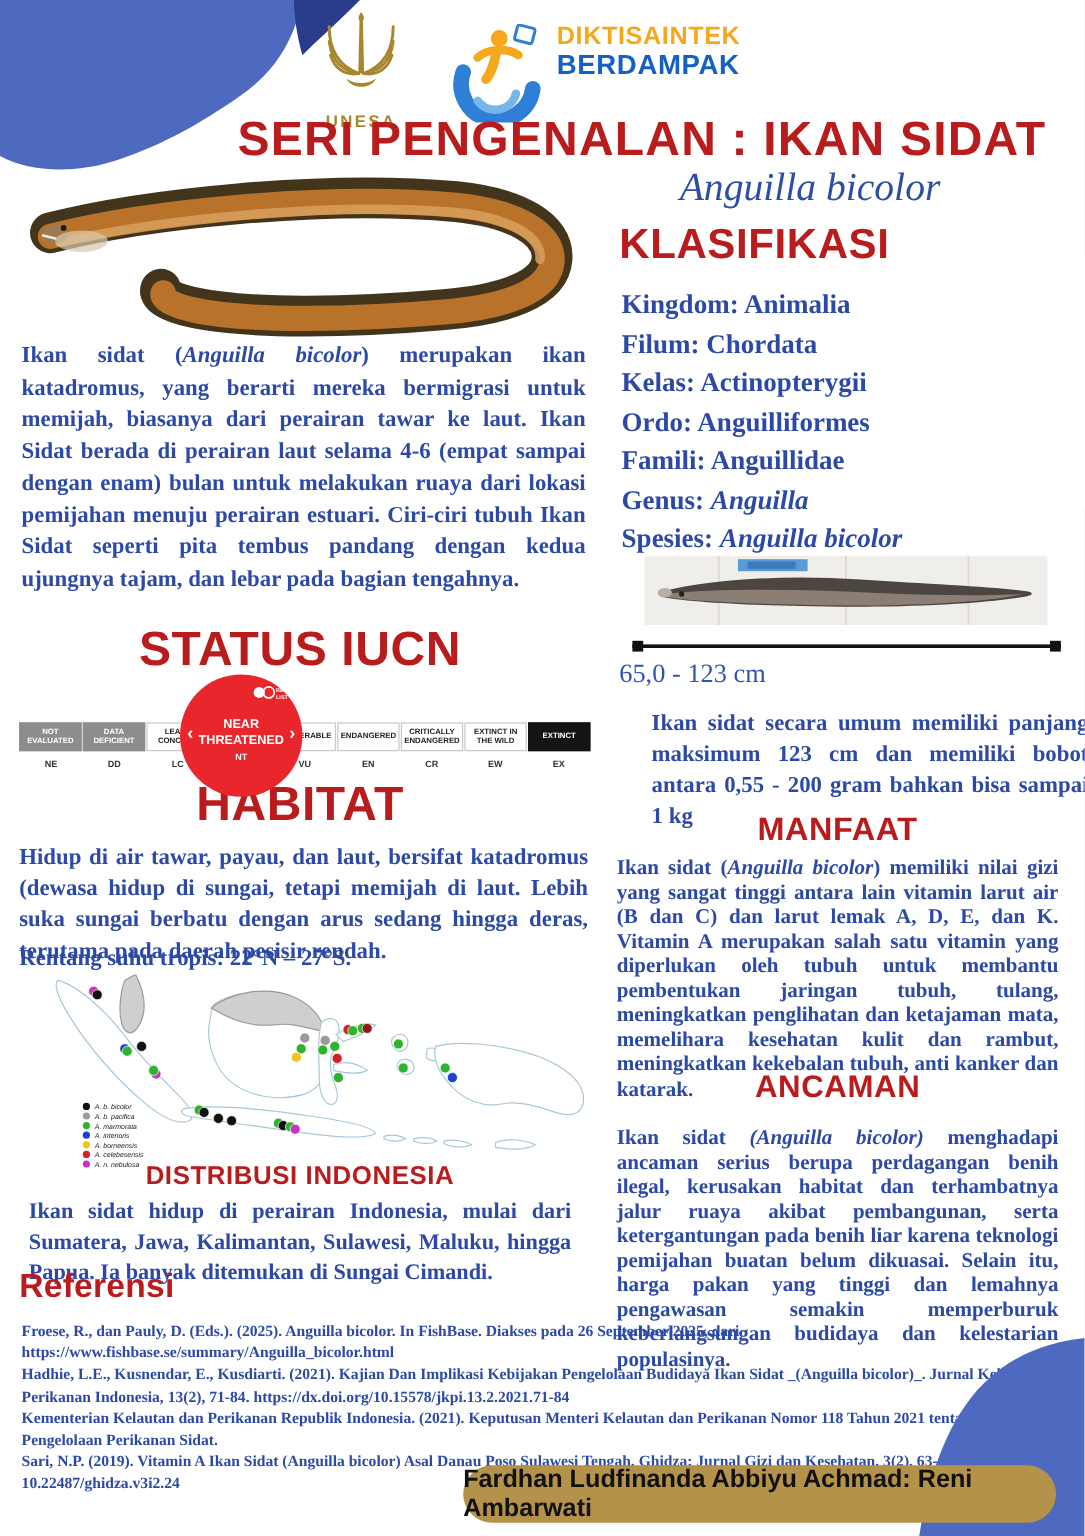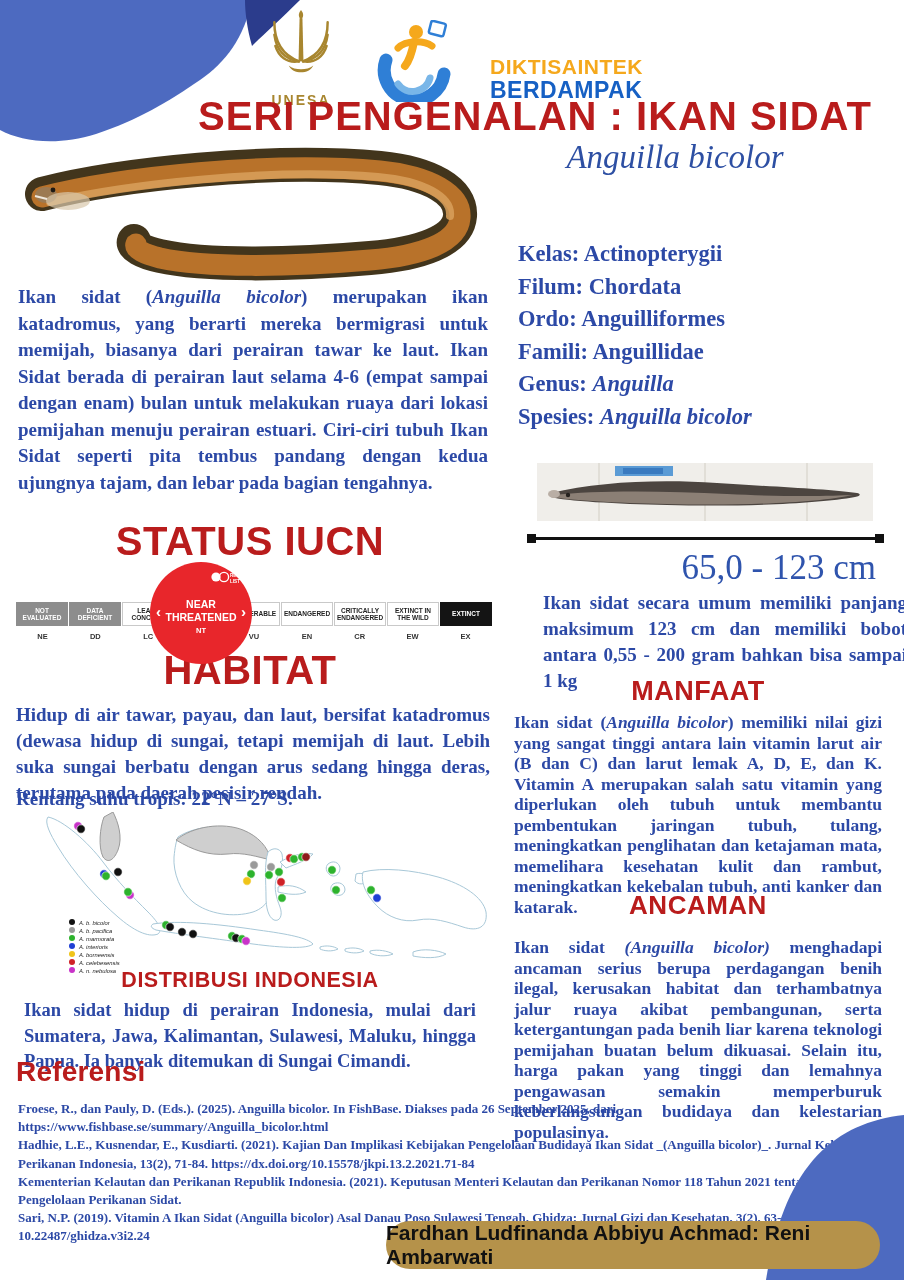--- a/index.html
+++ b/index.html
@@ -16,21 +16,21 @@
   }
   .it { font-style:italic; }
   .h-sans {
     font-family:"Liberation Sans", sans-serif; font-weight:800;
     color:#b91c1c; letter-spacing:0.5px;
   }
   
   .blob-tl { left:0; top:0; }
   .unesa { left:264px; top:8px; width:74px; text-align:center; }
   .unesa-label { font-weight:700; font-size:14px; color:#a8862f; letter-spacing:2px; margin-top:-2px; }
-  .dikti { left:370px; top:20px; display:flex; align-items:flex-end;gap:26px; }
+  .dikti { left:370px; top:20px; display:flex; align-items:flex-start; }
   .dikti-text { margin-left:6px; line-height:1.05; }
   .dikti-l1 { font-weight:800; font-size:21px; color:#f5a81c; letter-spacing:0.5px; }
   .dikti-l2 { font-weight:800; font-size:23px; color:#1660c4; letter-spacing:0.5px; }
   .title { left:180px; top:94px; width:710px; text-align:center; font-size:40px; letter-spacing:1px; }
   .subtitle {
     left:520px; top:139px; width:310px; text-align:center;
     font-family:"Liberation Serif", serif; font-style:italic;
     font-size:33px; color:#2d4fa3;
   }
   
@@ -71,21 +71,21 @@
   .refs p { font-family:"Liberation Serif", serif; font-weight:700; color:#2c49a6; font-size:13px; line-height:1.4; }
   
   .klas-h { left:516px; top:184px; font-size:35px; }
   .klas-list { left:518px; top:238px; width:370px; }
   .klas-row { font-family:"Liberation Serif", serif; font-weight:700; color:#2c49a6; font-size:22.5px; line-height:32.5px; }
   .photo2 { left:537px; top:463px; }
   .measure { left:527px; top:534px; width:357px; height:9px; }
   .m-line { position:absolute; left:0; right:0; top:3px; height:3px; background:#111; }
   .m-sq { position:absolute; top:0; width:9px; height:9px; background:#111; }
   .m-sq.l { left:0; } .m-sq.r { right:0; }
-  .size-label { left:516px; top:548px; width:360px; text-align:right; font-family:"Liberation Serif", serif; font-size:35px; color:#2f54ad; }
+  .size-label { left:516px; top:548px; width:360px; text-align:left; font-family:"Liberation Serif", serif; font-size:22px; color:#2f54ad; }
   .size-text { left:516px; top:590px; width:364px; font-size:19px; line-height:26px;margin-left:27px; }
   .manfaat-h { left:516px; top:676px; width:364px; text-align:center; font-size:27px; }
   .manfaat-t { left:514px; top:712px; width:368px; font-size:17.5px; line-height:20.5px; }
   .ancaman-h { left:516px; top:890px; width:364px; text-align:center; font-size:26px; }
   .ancaman-t { left:514px; top:921px; width:368px; font-size:17.5px; line-height:20.5px;margin-top:16px; }
   
   .blob-br { right:0; bottom:0; }
   .pill {
     left:386px; top:1221px; width:494px; height:48px; z-index:3;
     background:#b5924a; border-radius:26px;
@@ -292,23 +292,25 @@
   <p class="abs para dist-t">Ikan sidat hidup di perairan Indonesia, mulai dari Sumatera, Jawa, Kalimantan, Sulawesi, Maluku, hingga Papua. Ia banyak ditemukan di Sungai Cimandi.</p>
 
   <h3 class="abs h-sans ref-h">Referensi</h3>
   <div class="abs refs">
     <p>Froese, R., dan Pauly, D. (Eds.). (2025). Anguilla bicolor. In FishBase. Diakses pada 26 September 2025, dari https://www.fishbase.se/summary/Anguilla_bicolor.html</p>
     <p>Hadhie, L.E., Kusnendar, E., Kusdiarti. (2021). Kajian Dan Implikasi Kebijakan Pengelolaan Budidaya Ikan Sidat _(Anguilla bicolor)_. Jurnal Kebijakan Perikanan Indonesia, 13(2), 71-84. https://dx.doi.org/10.15578/jkpi.13.2.2021.71-84</p>
     <p>Kementerian Kelautan dan Perikanan Republik Indonesia. (2021). Keputusan Menteri Kelautan dan Perikanan Nomor 118 Tahun 2021 tentang Rencana Pengelolaan Perikanan Sidat.</p>
     <p>Sari, N.P. (2019). Vitamin A Ikan Sidat (Anguilla bicolor) Asal Danau Poso Sulawesi Tengah. Ghidza: Jurnal Gizi dan Kesehatan, 3(2), 63-66. DOI: 10.22487/ghidza.v3i2.24</p>
   </div>
 
+  <h2 class="abs h-sans klas-h">KLASIFIKASI</h2>
   <div class="abs klas-list">
+    <div class="klas-row"><span>Kingdom:</span> <span>Animalia</span></div>
+    <div class="klas-row"><span>Filum:</span> <span>Chordata</span></div>
     <div class="klas-row"><span>Kelas:</span> <span>Actinopterygii</span></div>
-    <div class="klas-row"><span>Filum:</span> <span>Chordata</span></div>
     <div class="klas-row"><span>Ordo:</span> <span>Anguilliformes</span></div>
     <div class="klas-row"><span>Famili:</span> <span>Anguillidae</span></div>
     <div class="klas-row"><span>Genus:</span> <span class="it">Anguilla</span></div>
     <div class="klas-row"><span>Spesies:</span> <span class="it">Anguilla bicolor</span></div>
   </div>
 
   <svg class="abs photo2" width="336" height="58" viewBox="0 0 336 58">
     <rect x="0" y="0" width="336" height="58" fill="#f0eeea"></rect>
     <line x1="62" y1="0" x2="62" y2="58" stroke="#ddd9d1" stroke-width="1.5"></line>
     <line x1="168" y1="0" x2="168" y2="58" stroke="#ddd9d1" stroke-width="1.5"></line>

